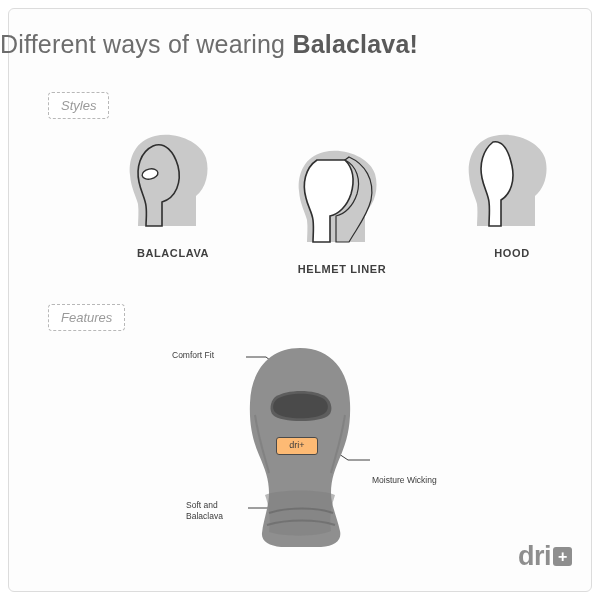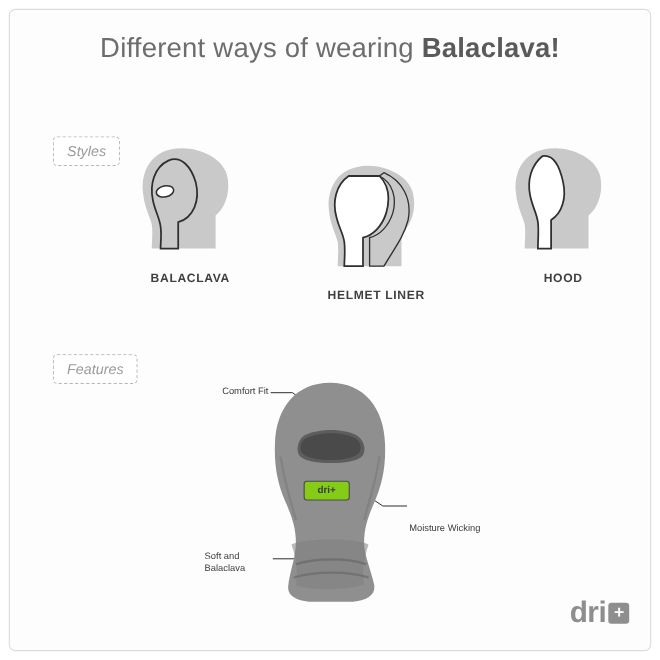--- a/index.html
+++ b/index.html
@@ -27,42 +27,40 @@
     border: 1px solid #dcdcdc;
     border-radius: 6px;
     box-sizing: border-box;
     background: #fdfdfd;
   }
   .title {
     position: absolute;
     left: 0;
     top: 30px;
     width: 600px;
-    text-align: center;
     font-size: 25px;
     color: #6d6d6d;
     letter-spacing: 0.2px;
   }
   .title .bold {
     font-weight: bold;
     color: #5a5a5a;
   }
   .tag {
     position: absolute;
     border: 1px dashed #b8b8b8;
     border-radius: 4px;
     color: #9a9a9a;
     font-style: italic;
     font-size: 13px;
     padding: 5px 12px;
     background: #ffffff;
-    margin-top: 32px;
   }
   .tag-styles { left: 48px; top: 92px; }
-  .tag-features { left: 48px; top: 290px; }
+  .tag-features { left: 48px; top: 304px; }
 
   .styles-row {
     position: absolute;
     left: 40px;
     top: 130px;
     width: 520px;
     height: 140px;
   }
   .style-item {
     position: absolute;
@@ -91,21 +89,21 @@
     top: 330px;
     width: 600px;
     height: 225px;
   }
   .callout {
     position: absolute;
     font-size: 8.5px;
     color: #3b3b3b;
     line-height: 1.25;
   }
-  .c-comfort { left: 172px; top: 350px; width: 72px; text-align: right; }
+  .c-comfort { left: 172px; top: 350px; width: 72px; text-align: left; }
   .c-moisture { left: 372px; top: 475px; width: 90px; text-align: left; }
   .c-soft { left: 186px; top: 500px; width: 60px; text-align: left; }
 
   .logo {
     position: absolute;
     right: 28px;
     bottom: 28px;
     font-size: 27px;
     font-weight: bold;
     color: #8e8e8e;
@@ -127,24 +125,24 @@
   .brand-patch {
     position: absolute;
     left: 276px;
     top: 437px;
     width: 40px;
     height: 16px;
     border: 1px solid #4a4a4a;
     border-radius: 3px;
     color: #3a3a3a;
     font-size: 9px;
-    font-weight: bold;
+    font-weight: normal;
     line-height: 15px;
     text-align: center;
-    background: #84cc16;
+    background: #fdba74;
   }
   .photo-svg {
     position: absolute;
     left: 225px;
     top: 345px;
   }
   .lines-svg {
     position: absolute;
     left: 0;
     top: 0;

